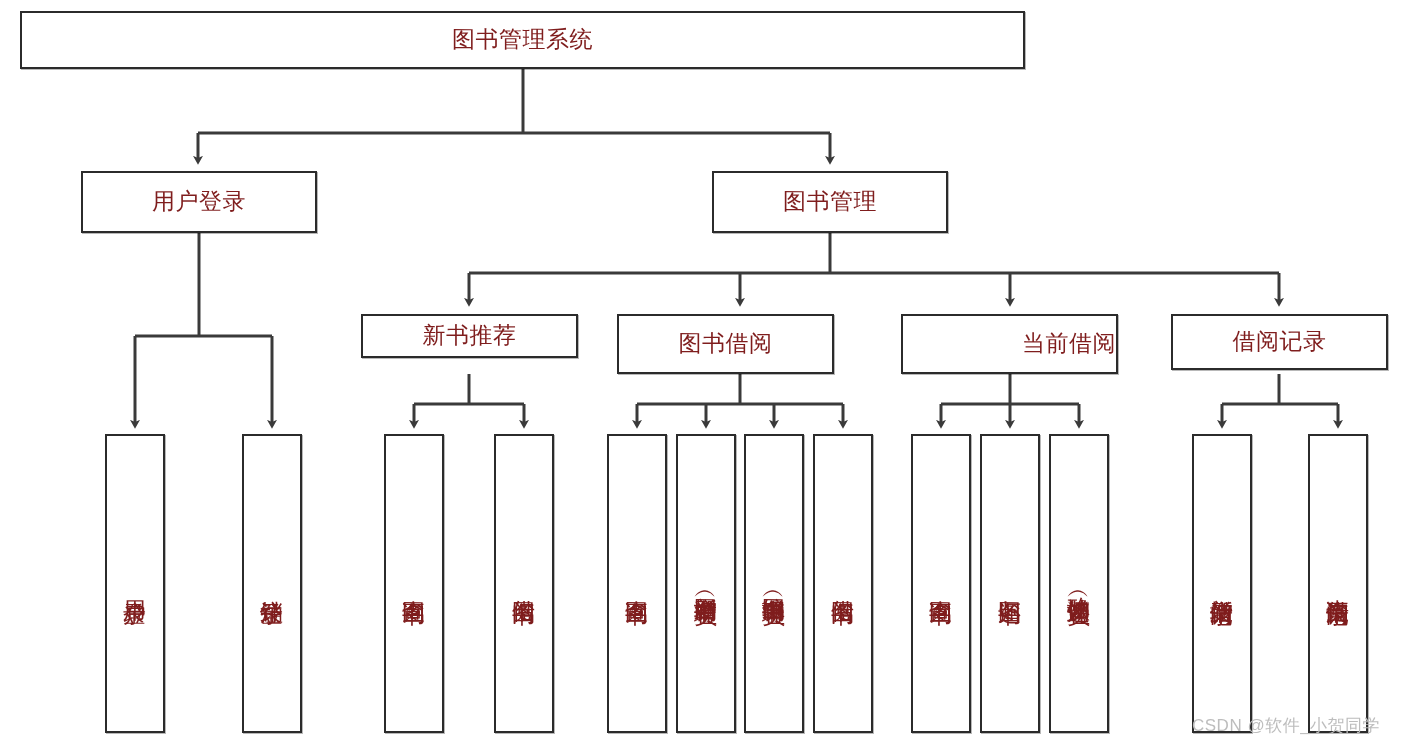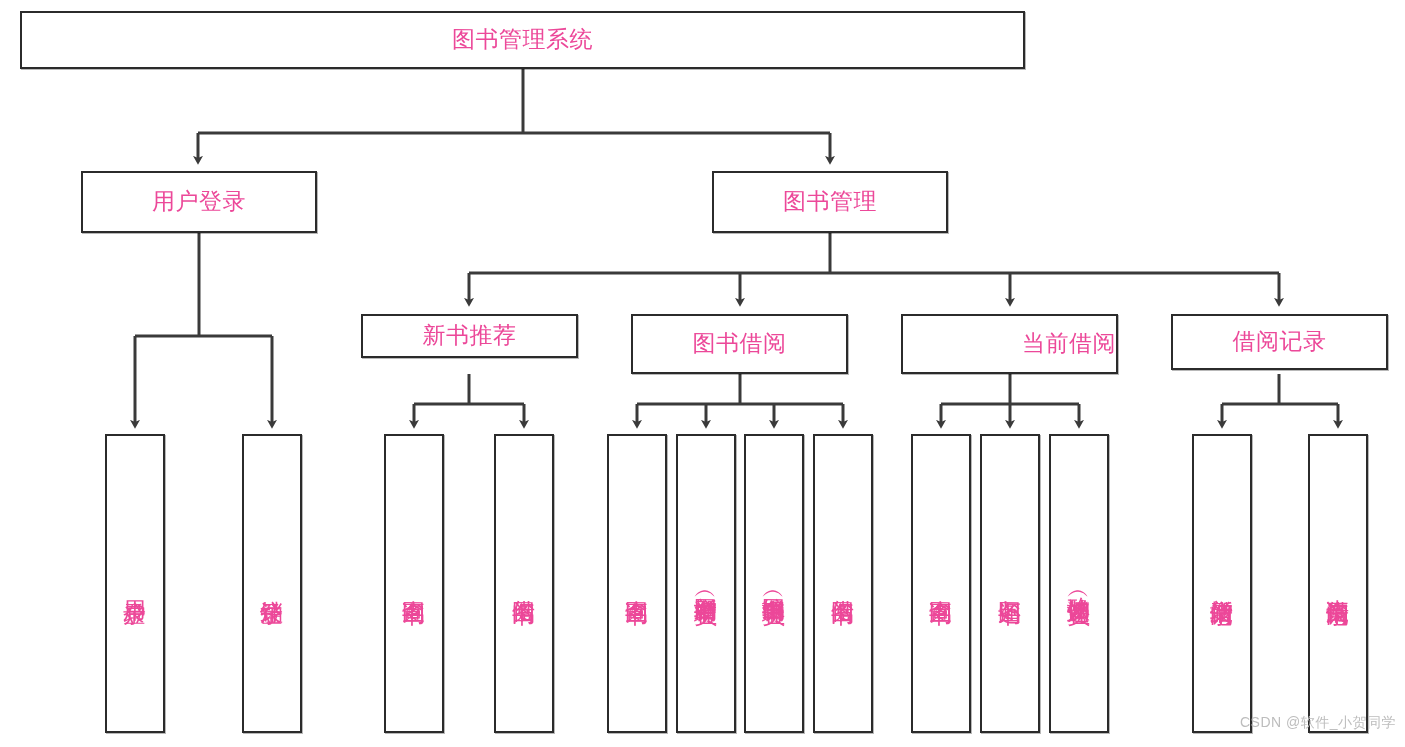--- a/index.html
+++ b/index.html
@@ -28,44 +28,43 @@
     position: absolute;
     box-sizing: border-box;
     background: #ffffff;
     border: 2px solid #2b2b2b;
     display: flex;
     align-items: center;
     justify-content: center;
     box-shadow: 1px 1px 0 rgba(0,0,0,0.28);
   }
   .node-label {
-    color: #ec4899;
+    color: #7f1d1d;
     font-size: 23px;
     line-height: 1.18;
     letter-spacing: 0.5px;
     white-space: nowrap;
     text-align: center;
   }
   .node-box.vertical .node-label {
     writing-mode: vertical-rl;
     text-orientation: upright;
     font-size: 23px;
     line-height: 1.22;
     letter-spacing: 1px;
     max-height: 100%;
     white-space: normal;
   }
   .watermark {
     position: absolute;
     color: #bdbdbd;
-    font-size: 14px;
+    font-size: 17px;
     letter-spacing: 0.5px;
     white-space: nowrap;
     pointer-events: none;
-    padding-left: 48px;
   }
 </style>
 </head>
 <body>
 
 <div id="stage">
 
   <svg id="diagram-svg" viewBox="0 0 1405 747" xmlns="http://www.w3.org/2000/svg">
     <defs>
       <marker id="arrow" markerWidth="11" markerHeight="11" refX="4.2" refY="5" orient="auto" markerUnits="userSpaceOnUse">
@@ -123,21 +122,21 @@
   <div class="node-box" style="left:81px; top:171px; width:236px; height:62px;">
     <span class="node-label">用户登录</span>
   </div>
   <div class="node-box" style="left:712px; top:171px; width:236px; height:62px;">
     <span class="node-label">图书管理</span>
   </div>
 
   <div class="node-box" style="left:361px; top:314px; width:217px; height:44px;">
     <span class="node-label">新书推荐</span>
   </div>
-  <div class="node-box" style="left:631px; top:314px; width:217px; height:60px;align-items:center;">
+  <div class="node-box" style="left:617px; top:314px; width:217px; height:60px;align-items:center;">
     <span class="node-label">图书借阅</span>
   </div>
   <div class="node-box" style="left:901px; top:314px; width:217px; height:60px;justify-content:flex-end;">
     <span class="node-label">当前借阅</span>
   </div>
   <div class="node-box" style="left:1171px; top:314px; width:217px; height:56px;">
     <span class="node-label">借阅记录</span>
   </div>
 
   <div class="node-box vertical" style="left:105px; top:434px; width:60px; height:299px;">

